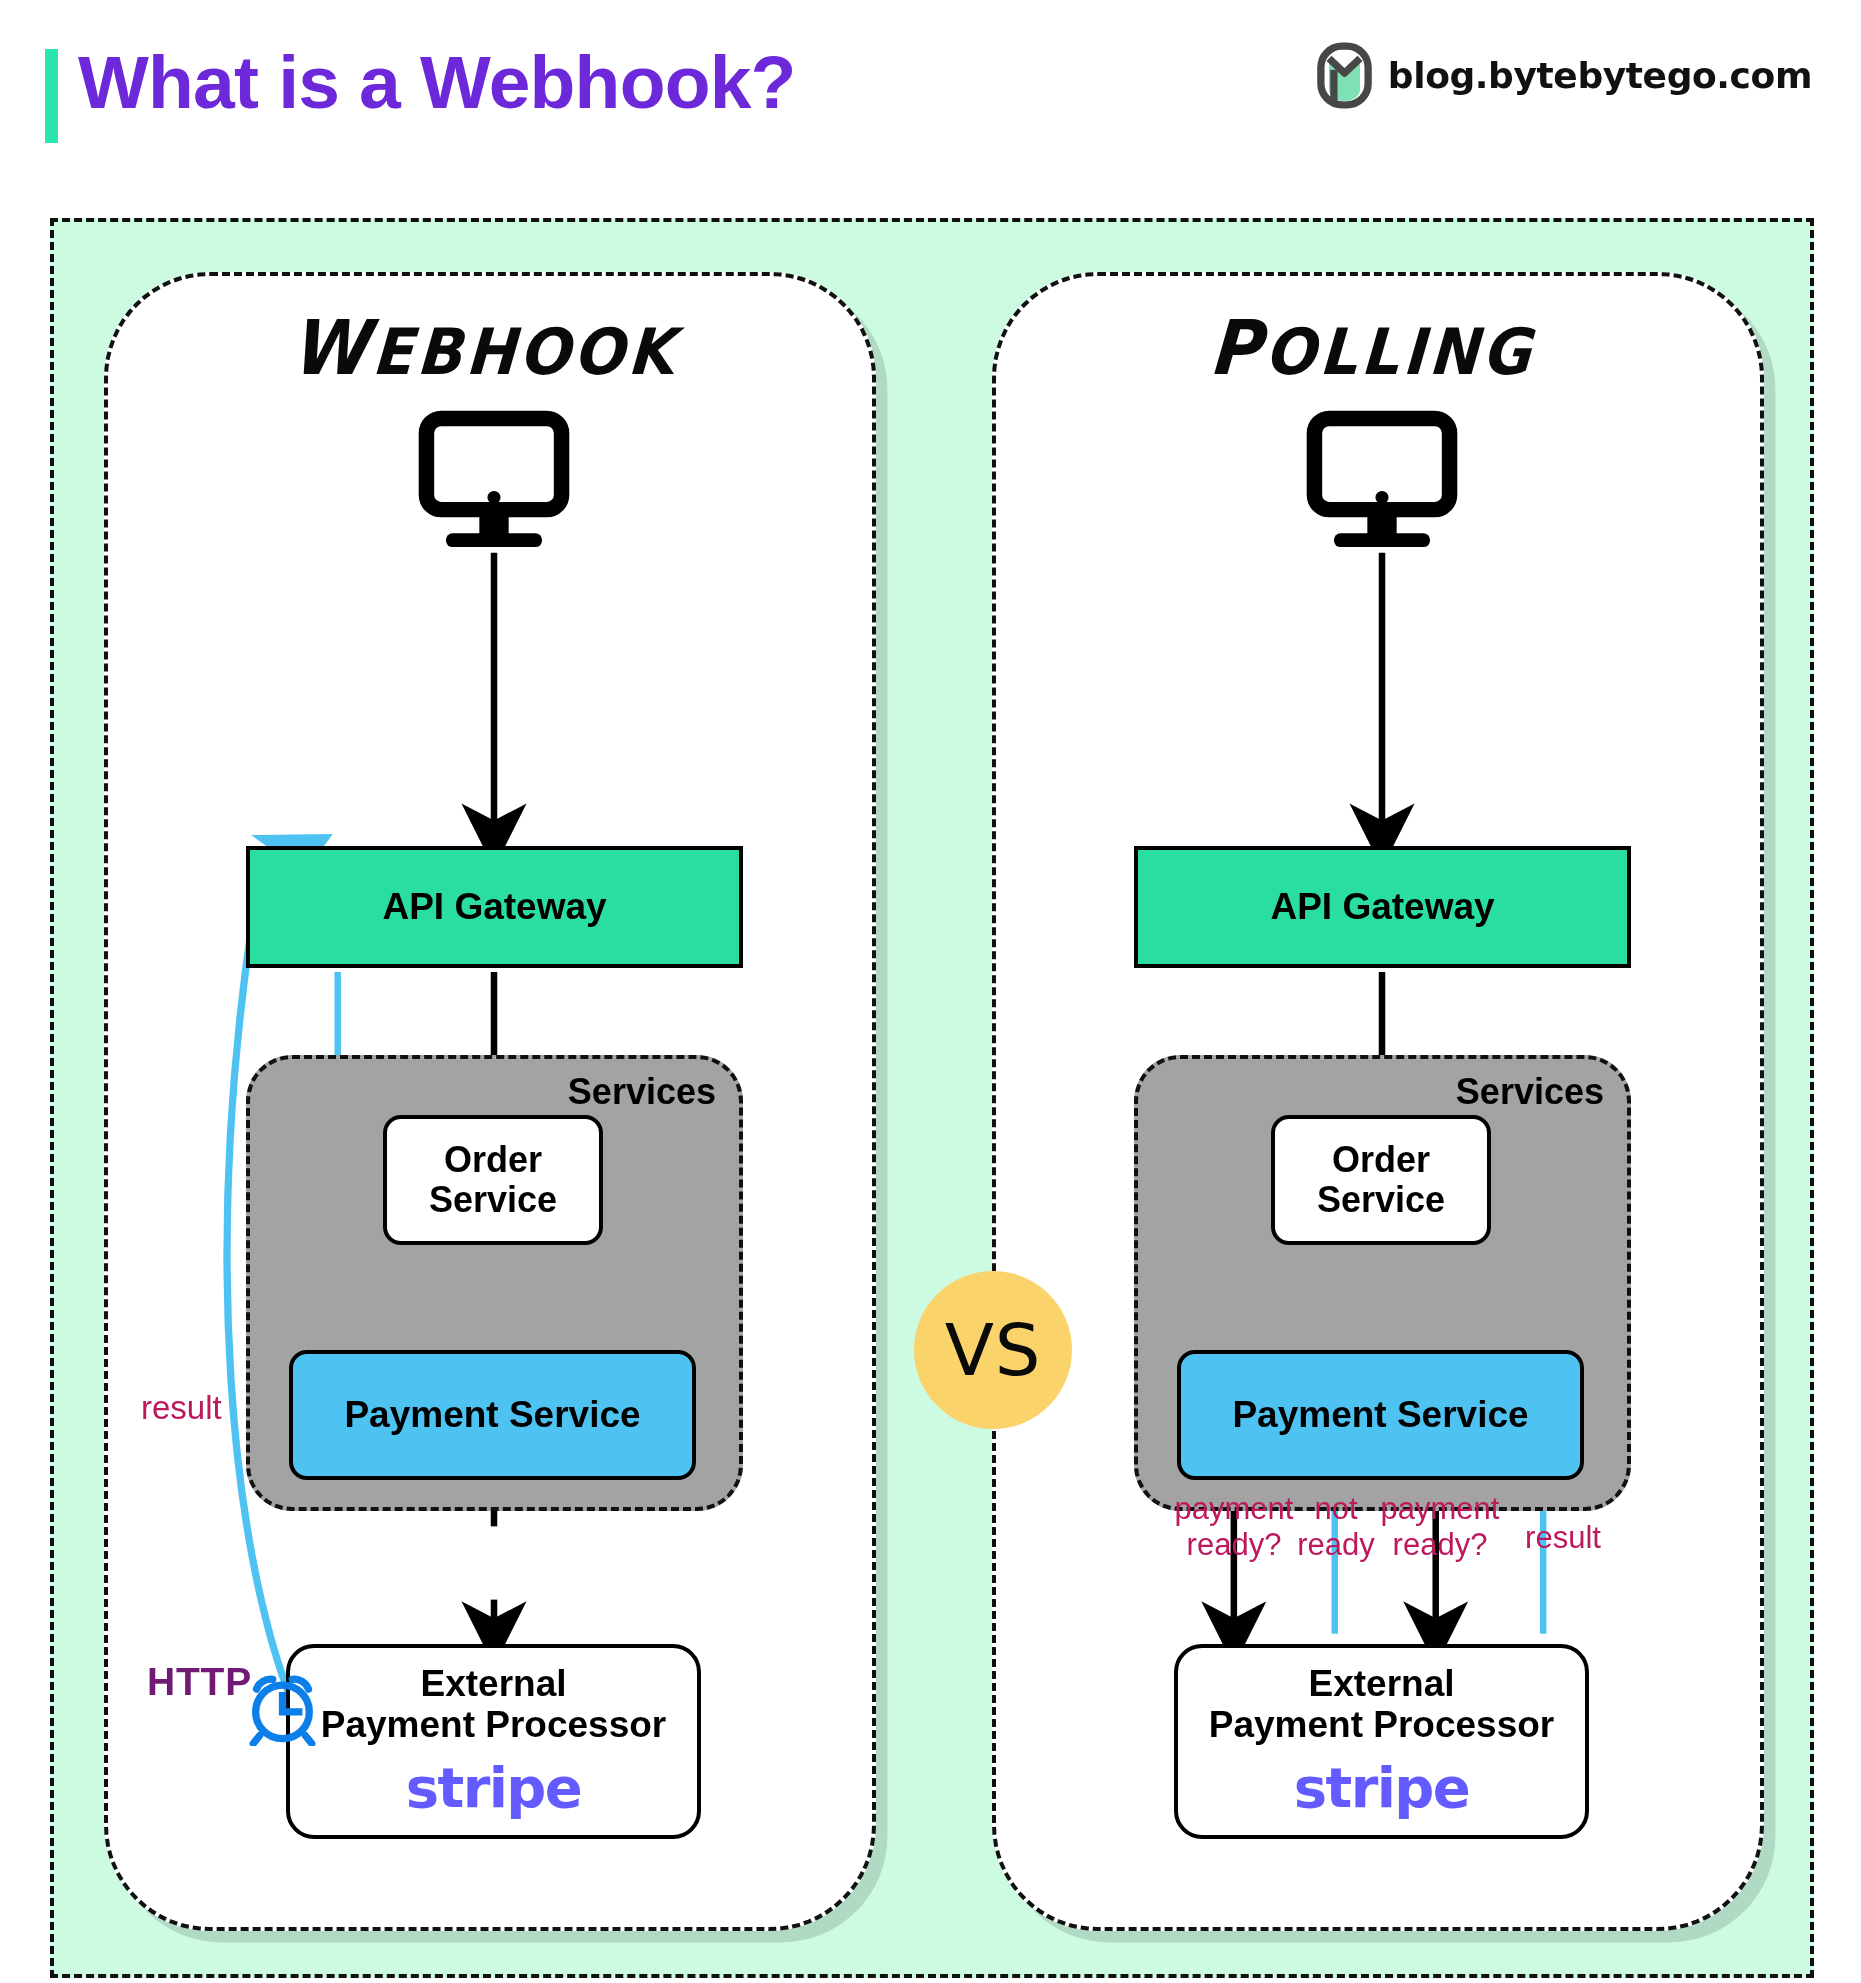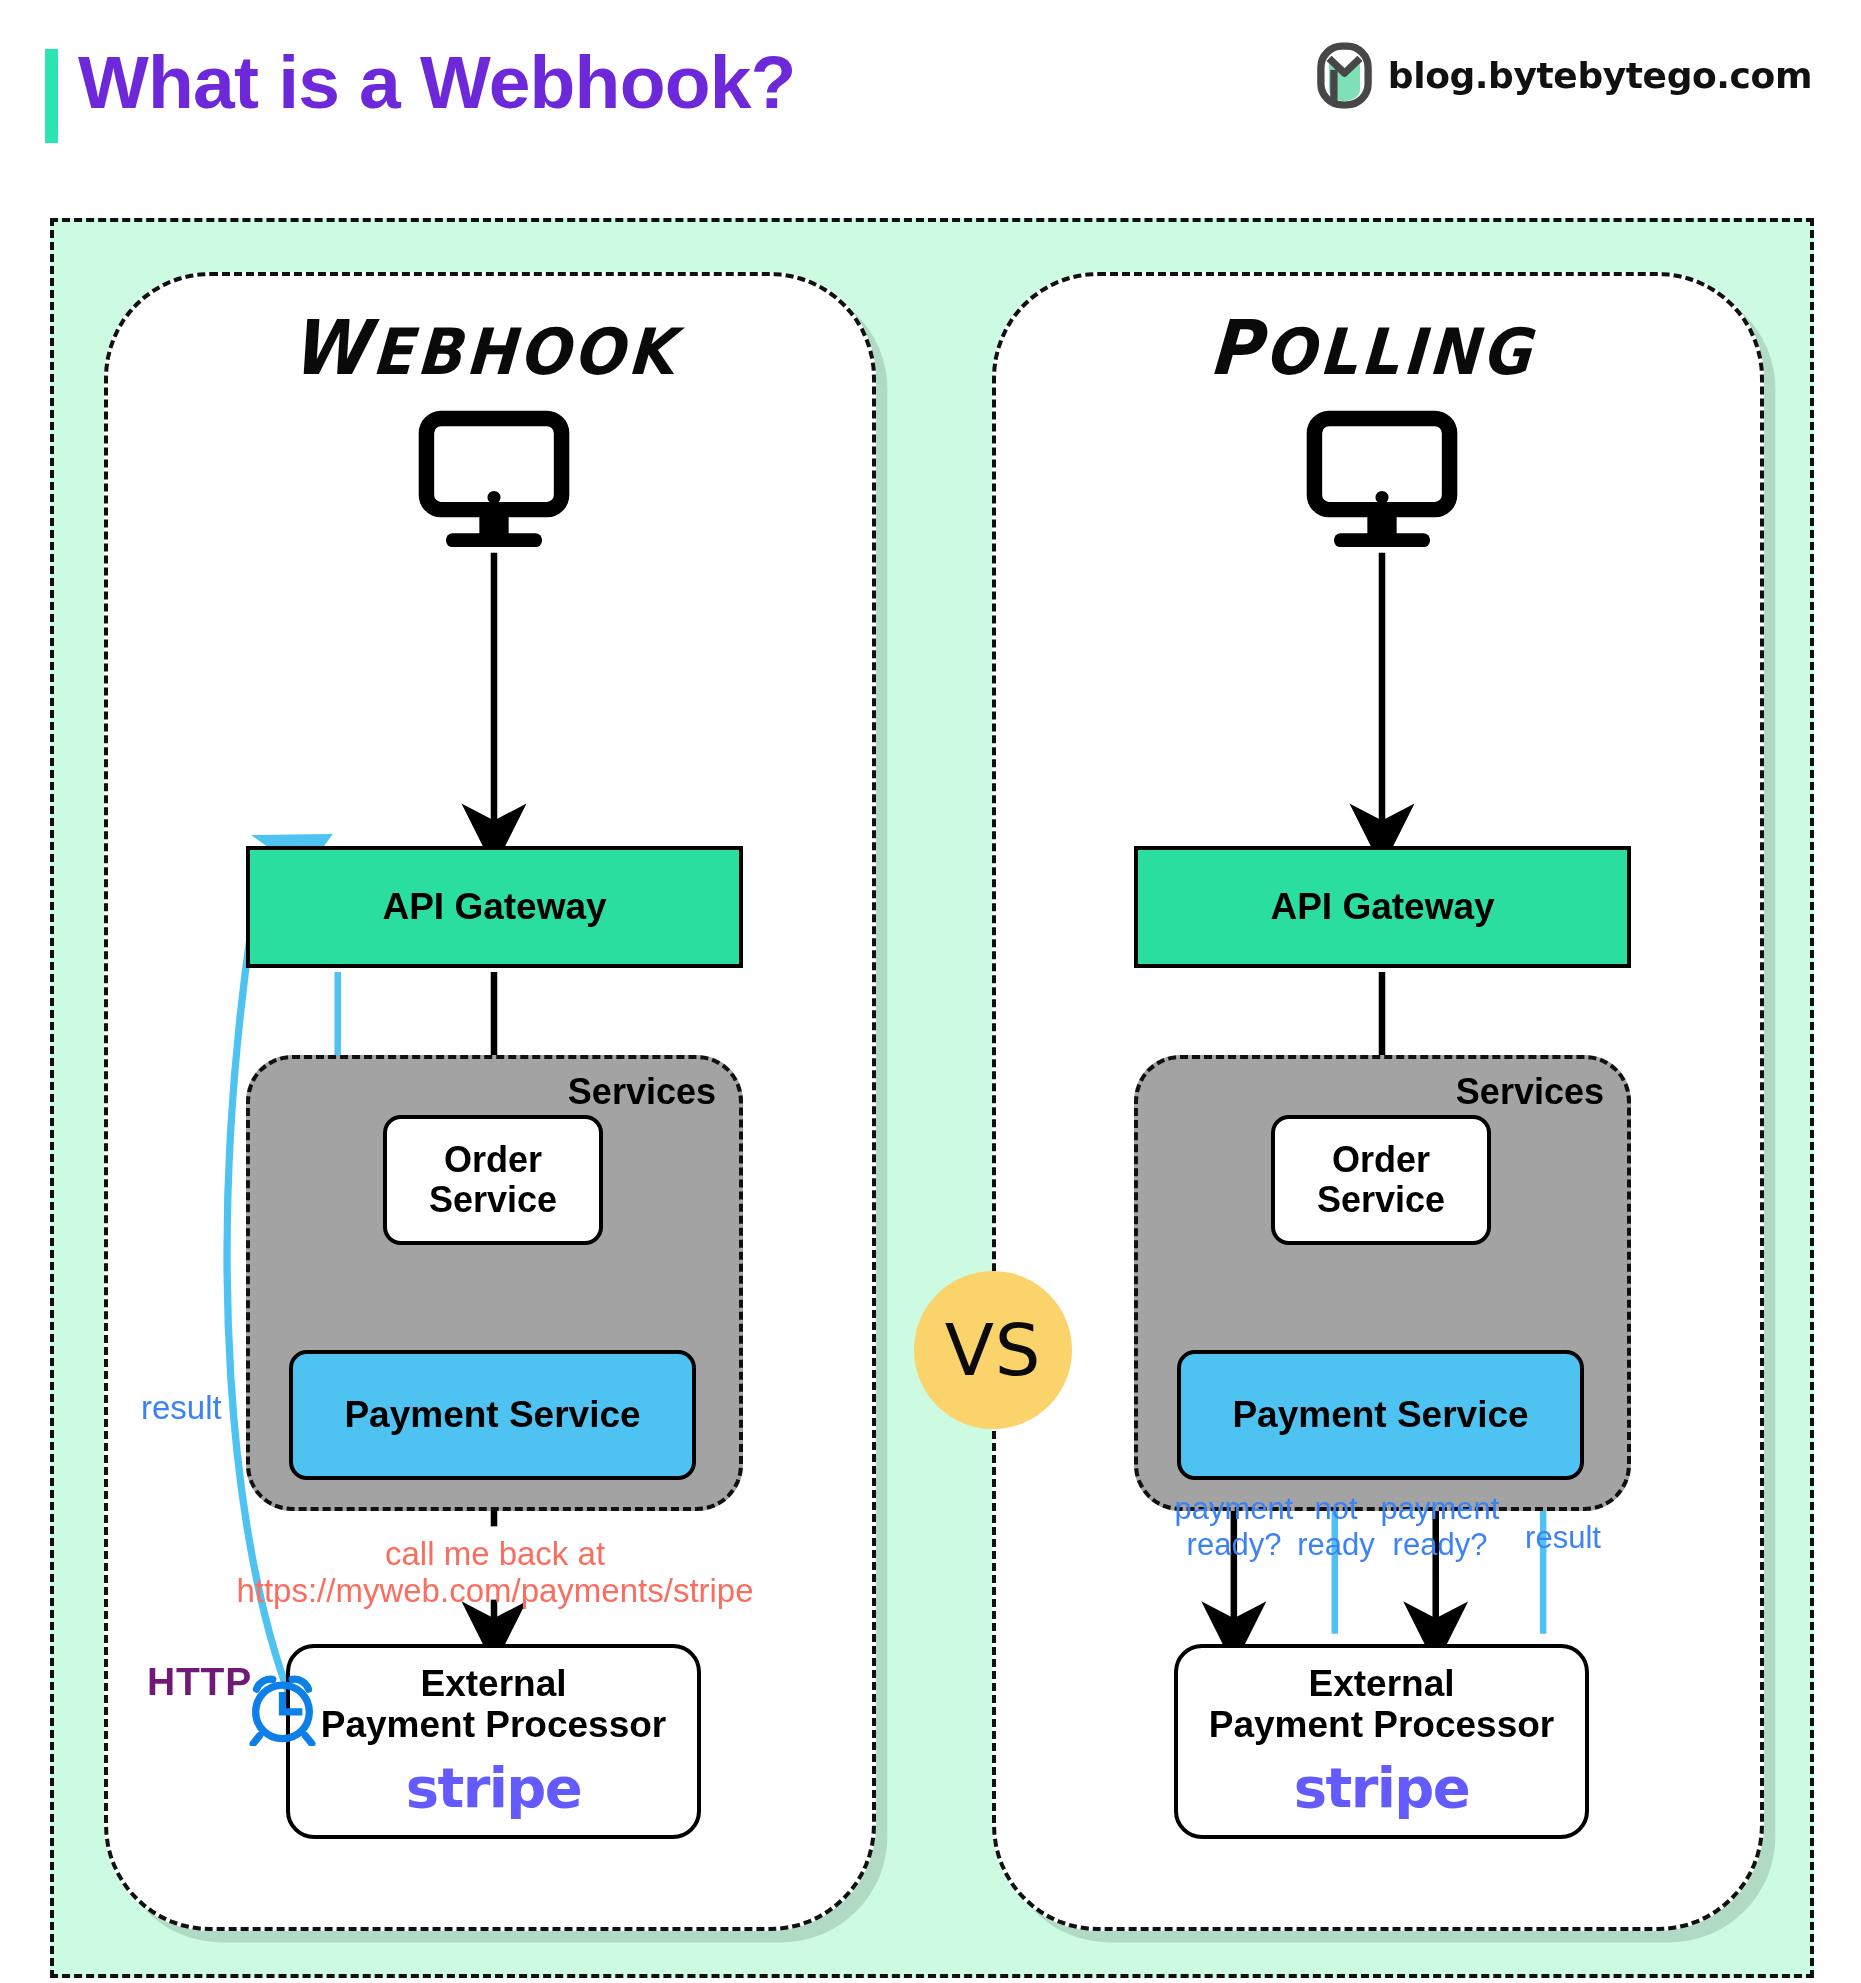--- a/index.html
+++ b/index.html
@@ -110,21 +110,21 @@
   .stripe-logo {
     font-family: "DejaVu Sans", sans-serif;
     font-size: 56px; font-weight: 700;
     color: #635bff; letter-spacing: -1.6px;
     margin-top: 11.4px;
   }
 
   
   .lbl {
     position: absolute; font-family: "Liberation Sans", sans-serif;
-    color: #3b82f6; line-height: 1.12; white-space: pre-line;
+    color: #be185d; line-height: 1.12; white-space: pre-line;
   }
   .lbl-callback {
     left: 114px; top: 1260px; width: 546px;
     text-align: center; font-size: 33px; color: #fa6e60;
   }
   .lbl-result-left { left: 33px; top: 1114px; font-size: 33px; }
   .lbl-http {
     left: 39px; top: 1384px;
     font-size: 39px; font-weight: 700; color: #701a75;
     letter-spacing: 0.8px;
@@ -208,22 +208,20 @@
       <div class="node node-order" style="white-space:pre-line">Order
 Service</div>
       <div class="node node-payment">Payment Service</div>
 
       <div class="node node-processor">
         <span style="white-space:pre-line">External
 Payment Processor</span>
         <span class="stripe-logo">stripe</span>
       </div>
 
-      <div class="lbl lbl-callback">call me back at
-https://myweb.com/payments/stripe</div>
       <div class="lbl lbl-result-left">result</div>
       <div class="lbl lbl-http">HTTP</div>
 
       <svg class="clock-icon" viewBox="0 0 92 96">
         <circle cx="46" cy="54" r="33" fill="none" stroke="#0d7fe8" stroke-width="9"></circle>
         <path d="M14 26 A18 18 0 0 1 34 14" fill="none" stroke="#0d7fe8" stroke-width="9" stroke-linecap="round"></path>
         <path d="M78 26 A18 18 0 0 0 58 14" fill="none" stroke="#0d7fe8" stroke-width="9" stroke-linecap="round"></path>
         <path d="M18 83 L10 93" stroke="#0d7fe8" stroke-width="9" stroke-linecap="round"></path>
         <path d="M74 83 L82 93" stroke="#0d7fe8" stroke-width="9" stroke-linecap="round"></path>
         <path d="M46 34 L46 54 L66 54" fill="none" stroke="#0d7fe8" stroke-width="9" stroke-linecap="square"></path>

